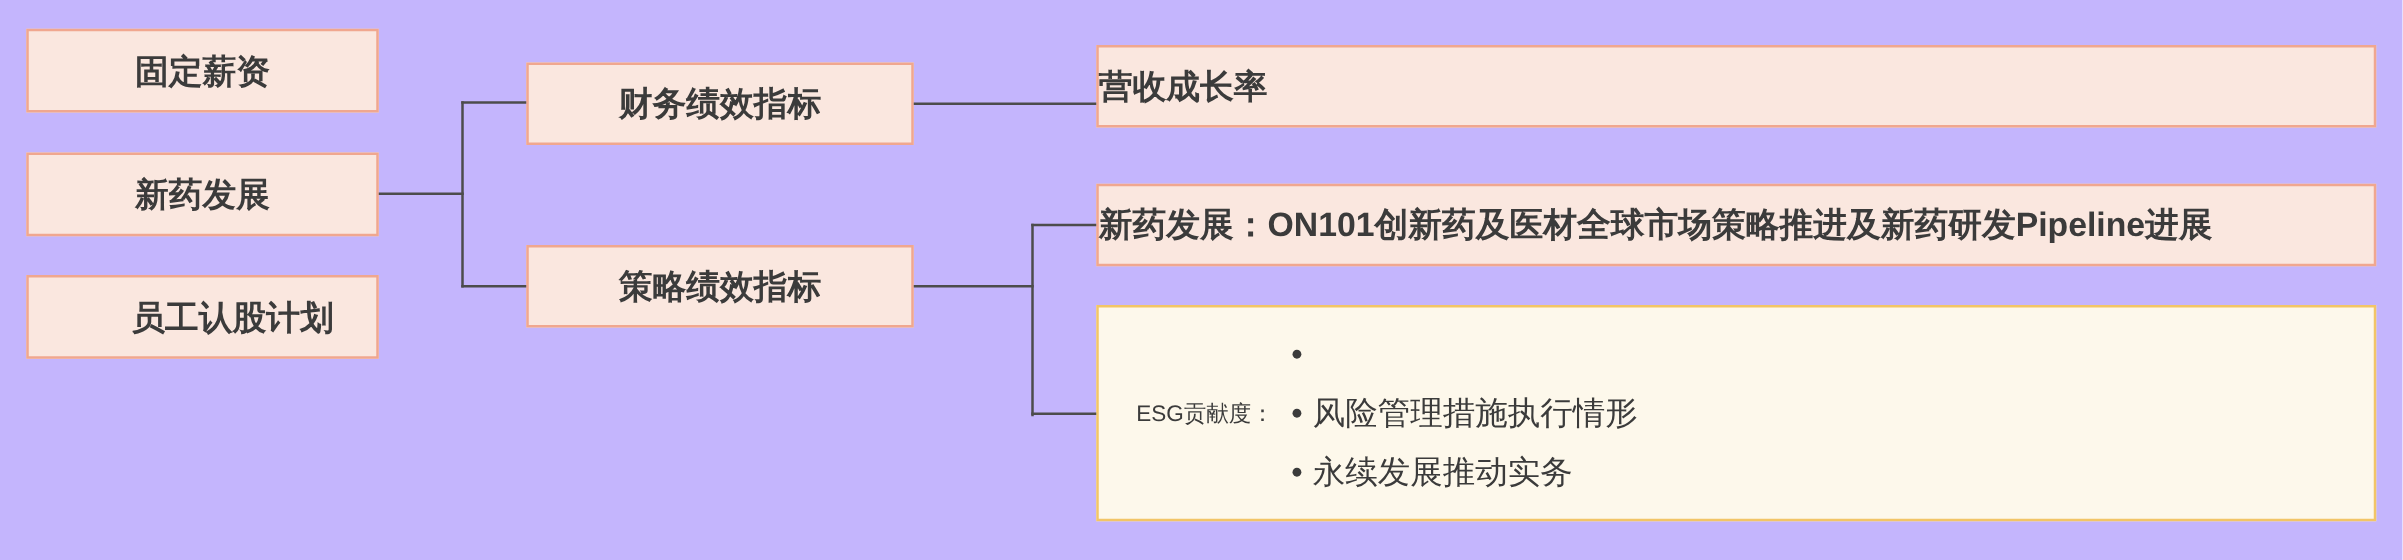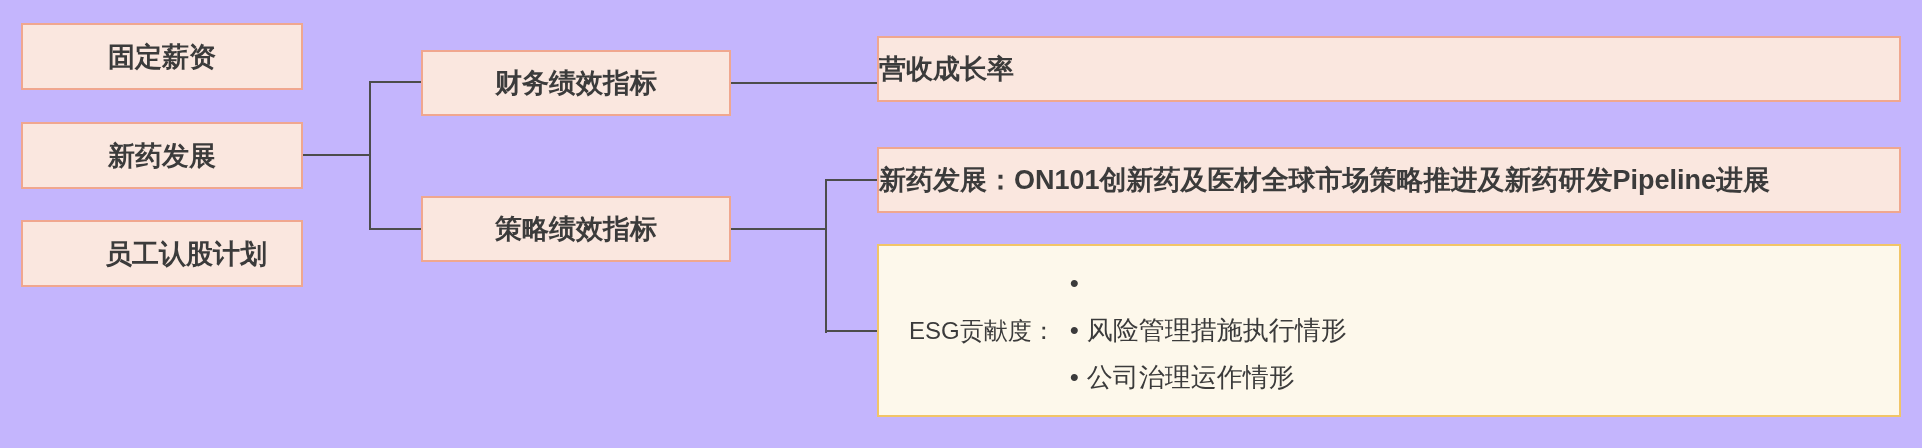--- a/index.html
+++ b/index.html
@@ -37,21 +37,21 @@
   .line {
     position: absolute;
     background: #4c4c4c;
   }
   .esg-content {
     display: flex;
     align-items: center;
     padding-left: 30px;
   }
   .esg-label {
-    font-size: 24px;
+    font-size: 18px;
     font-weight: normal;
     white-space: nowrap;
   }
   .esg-bullets {
     margin-left: 14px;
     display: flex;
     flex-direction: column;
   }
   .esg-bullet {
     font-size: 26px;
@@ -98,21 +98,21 @@
       <div class="esg-bullets">
         <div class="esg-bullet">
           <span class="bullet">•</span>
         </div>
         <div class="esg-bullet">
           <span class="bullet">•</span>
           <span>风险管理措施执行情形</span>
         </div>
         <div class="esg-bullet">
           <span class="bullet">•</span>
-          <span>公司治理运作情形</span>
+          <span>永续发展推动实务</span>
         </div>
       </div>
     </div>
   </div>
 
   <div class="line" style="left:303px; top:154px; width:68px; height:2px;"></div>
   <div class="line" style="left:369px; top:81px; width:2px; height:149px;"></div>
   <div class="line" style="left:369px; top:81px; width:52px; height:2px;"></div>
   <div class="line" style="left:369px; top:228px; width:52px; height:2px;"></div>
 

